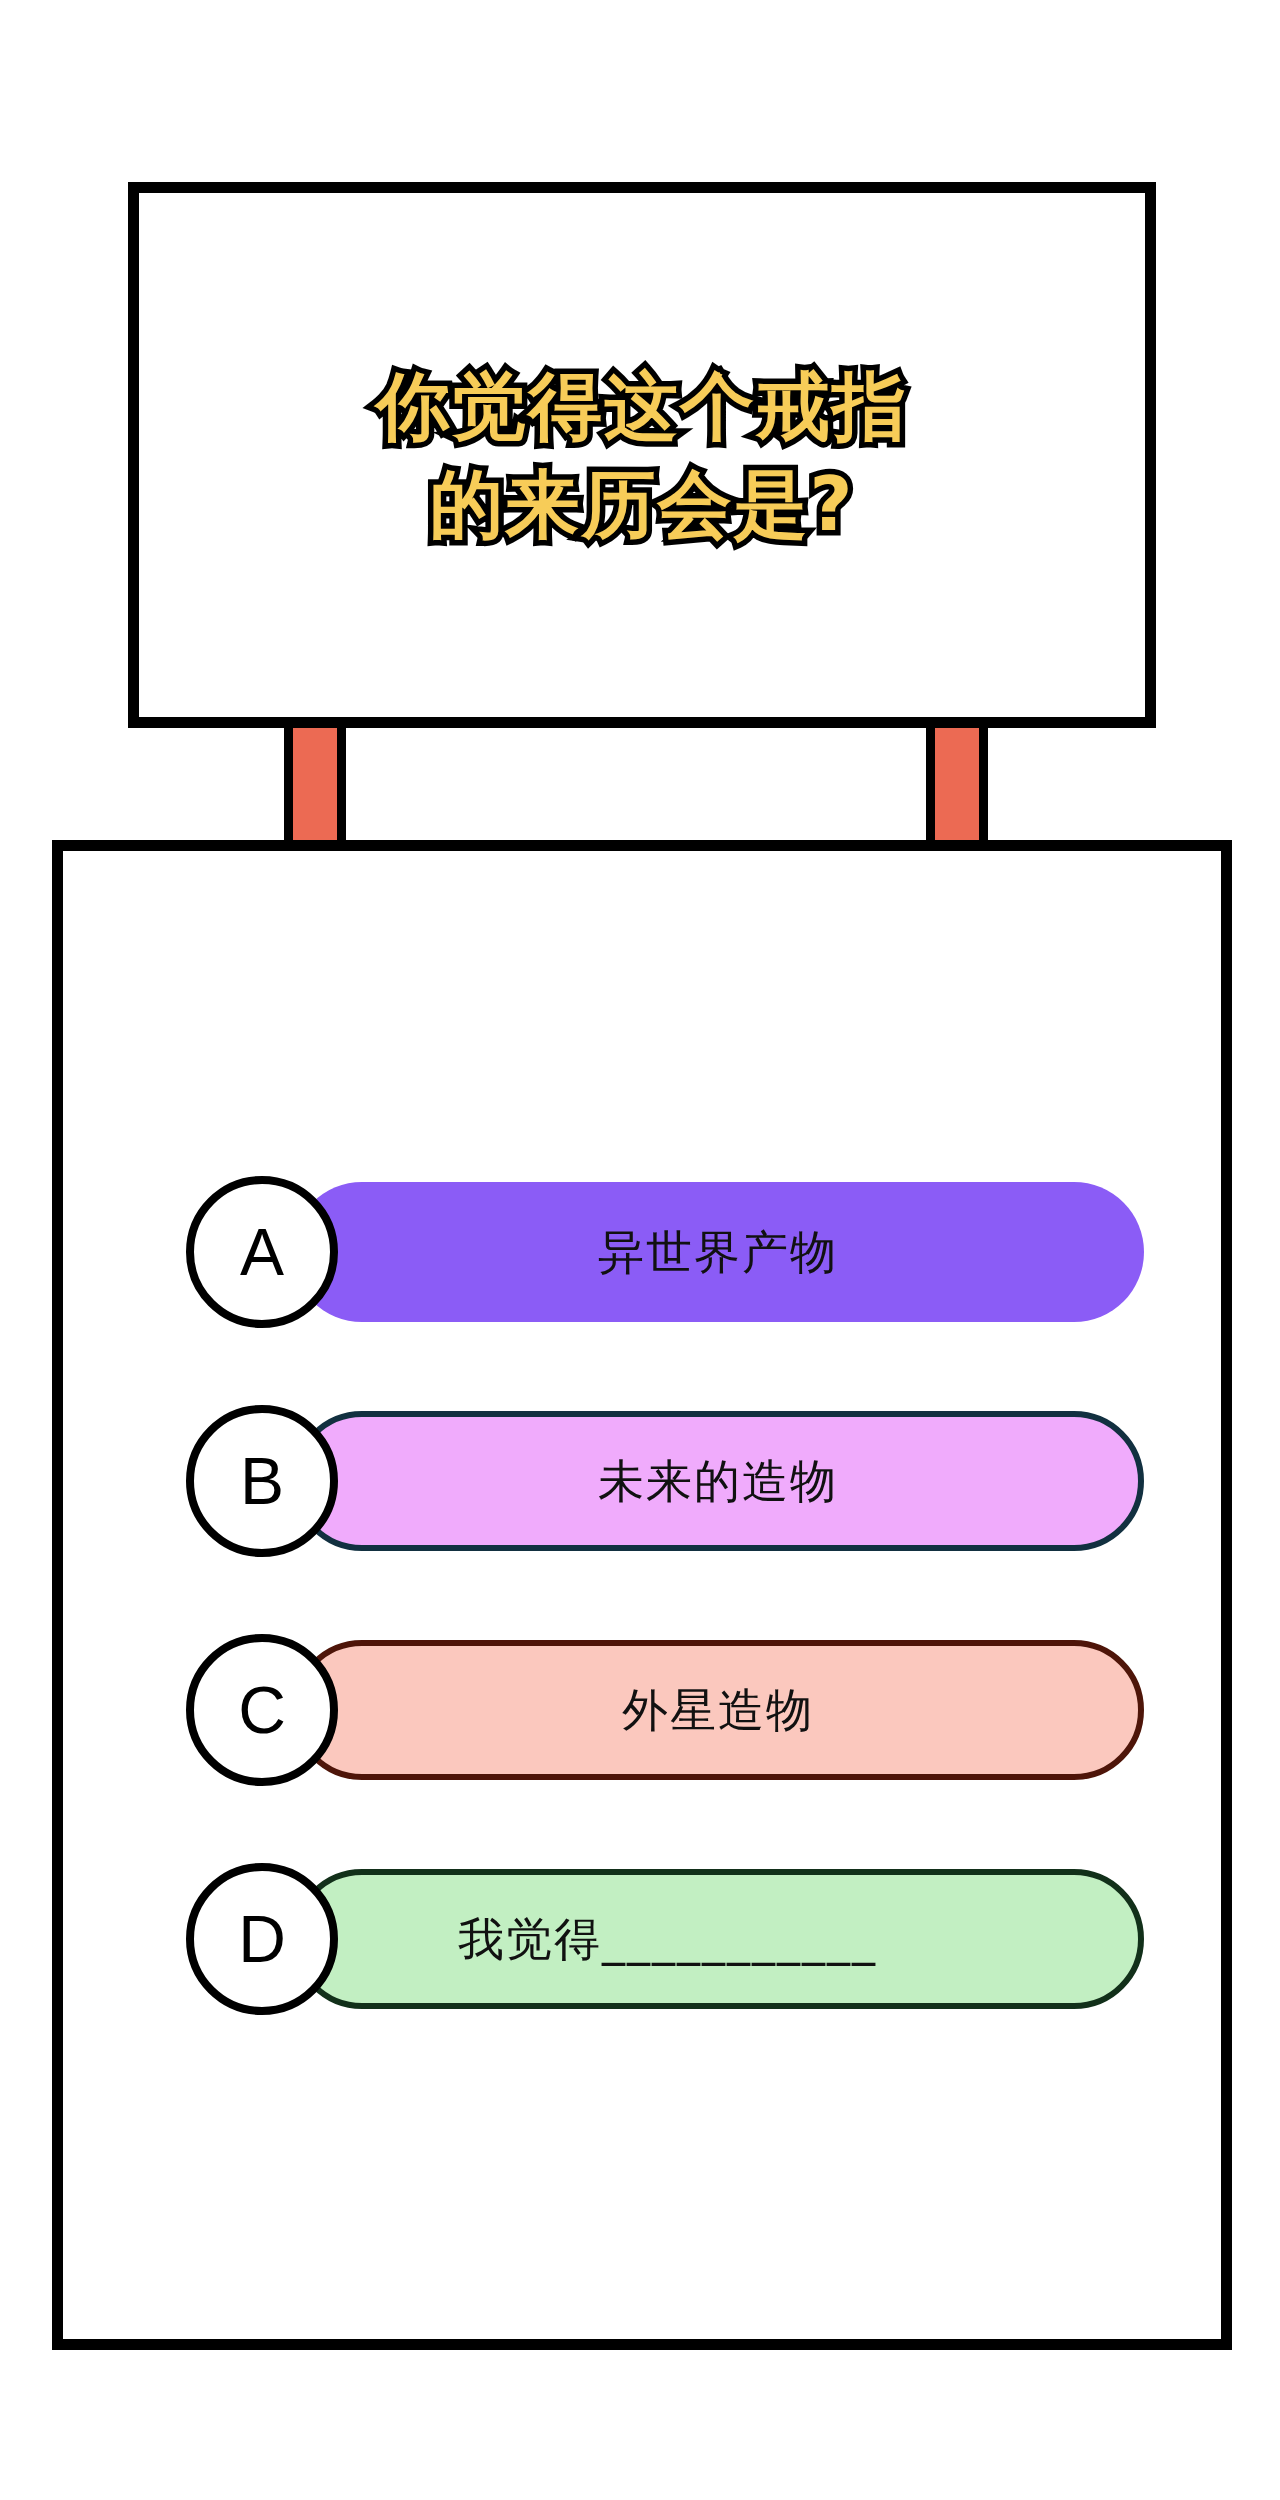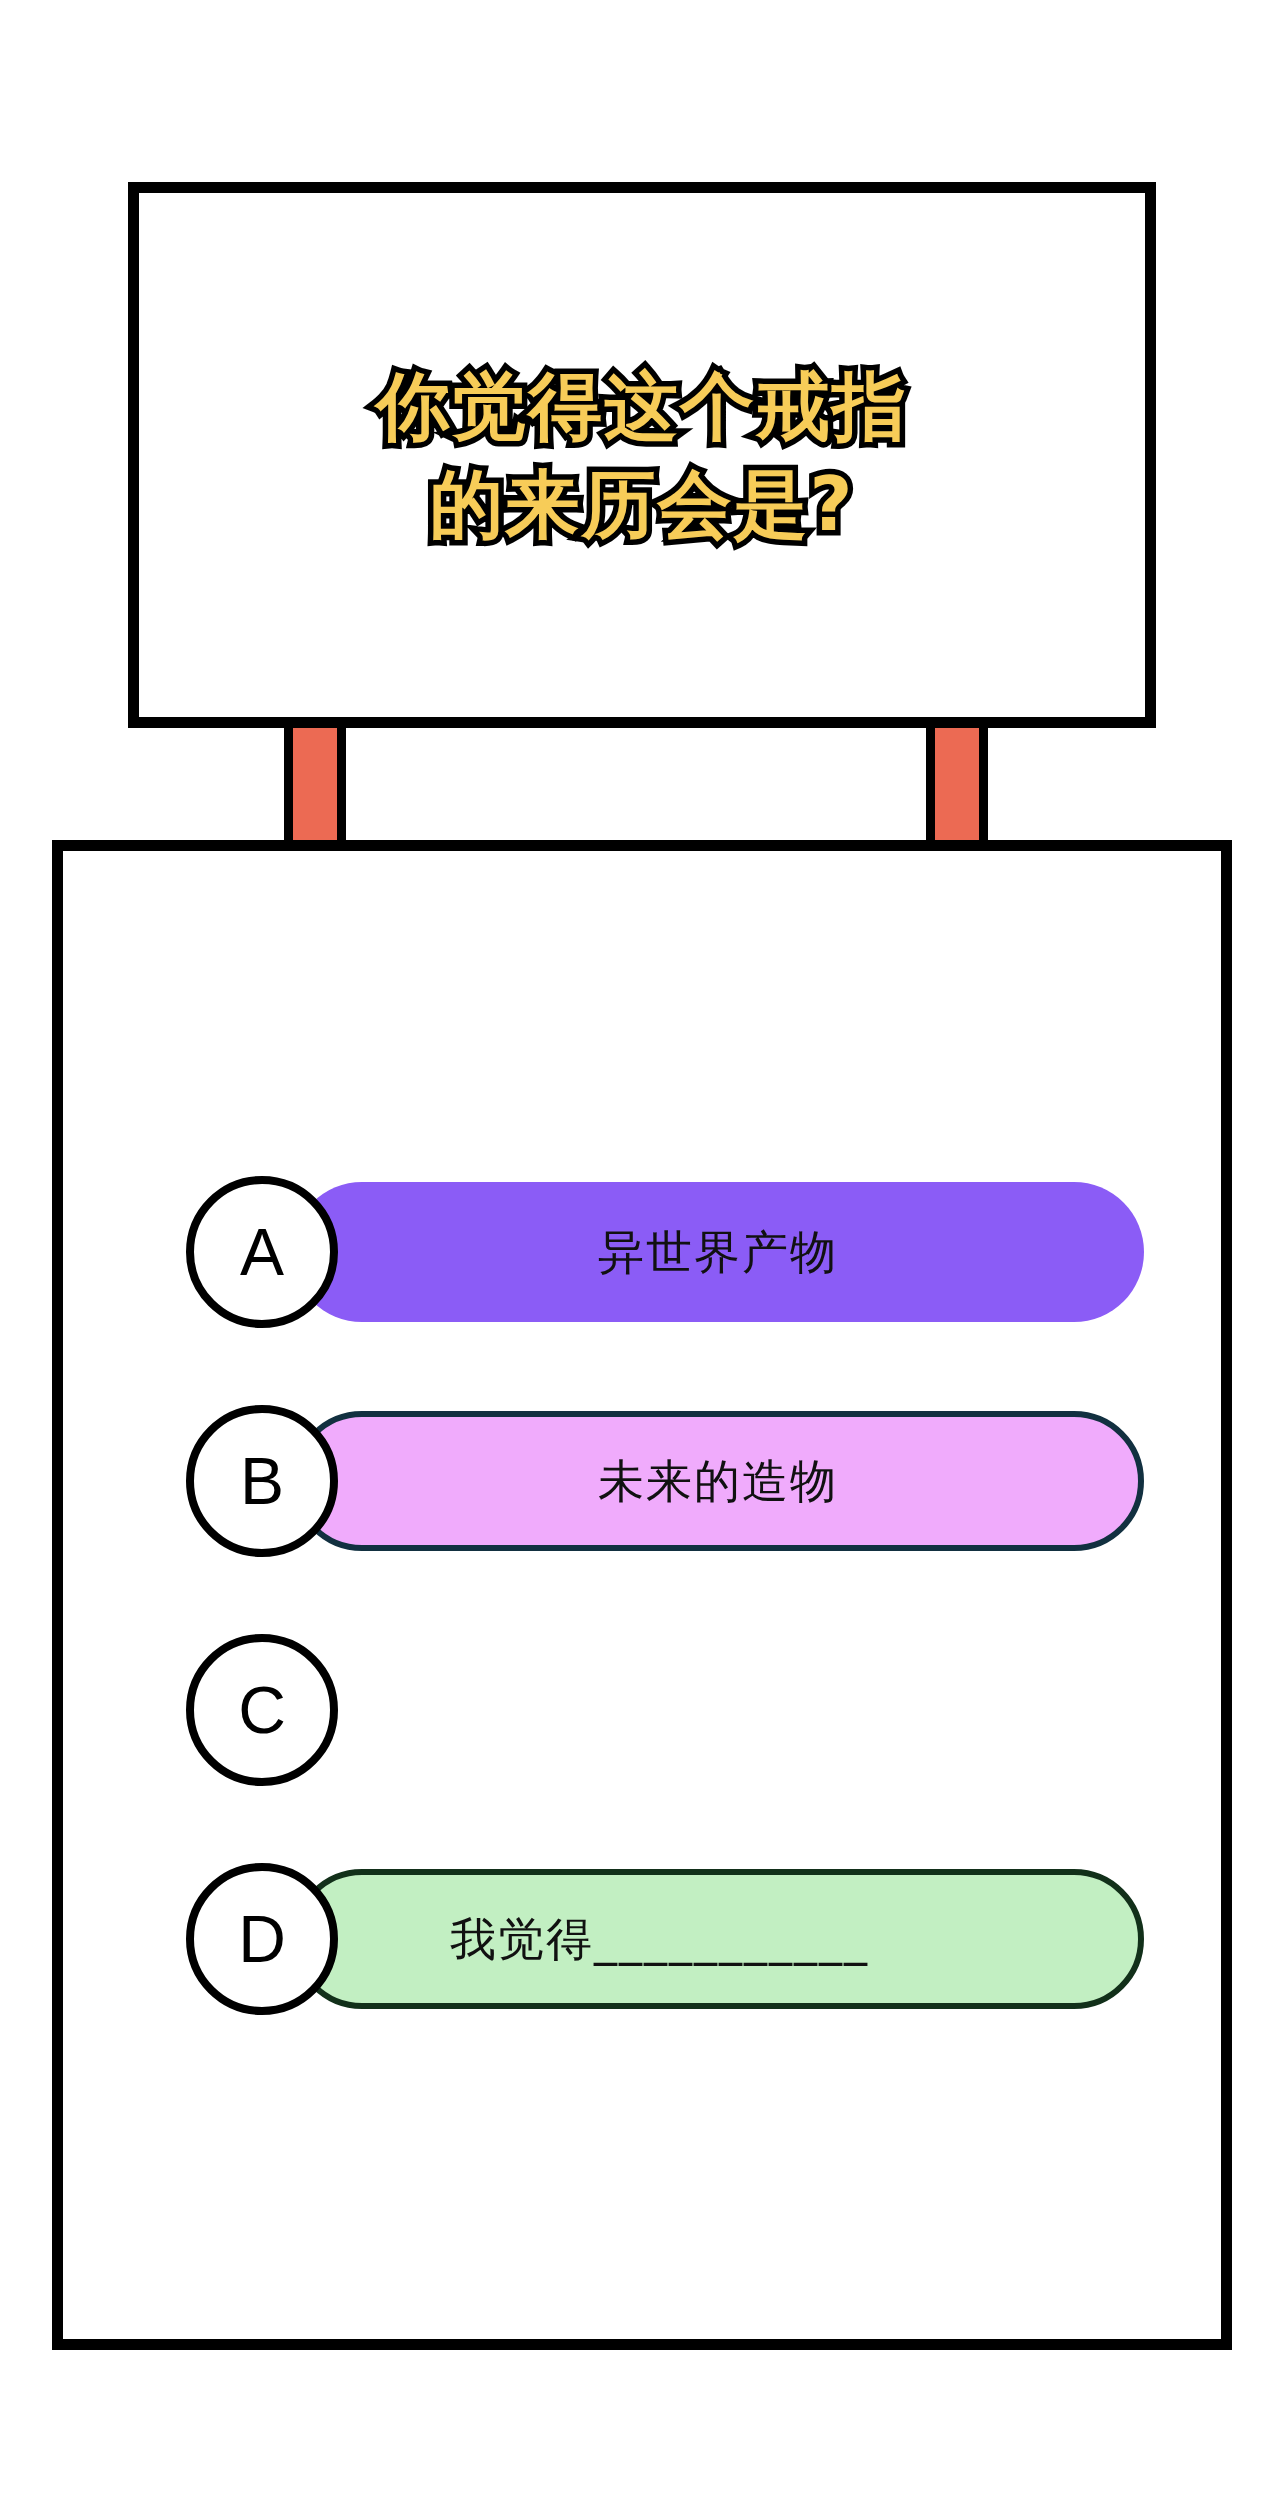--- a/index.html
+++ b/index.html
@@ -99,21 +99,21 @@
   .option-text{
     font-family:"DejaVu Sans","Liberation Sans",sans-serif;
     font-size:46px;
     color:#111111;
     letter-spacing:2px;
     white-space:nowrap;
     line-height:1;
   }
   .option-text.left-align{
     position:absolute;
-    left:152px;
+    left:160px;
     justify-content:flex-start;
   }
 
   .option-badge{
     position:absolute;
     left:0;top:0;
     width:152px;height:152px;
     border-radius:50%;
     background:#ffffff;
     border:8px solid #000000;
@@ -159,20 +159,23 @@
       <div class="option-row">
         <div class="option-pill has-border" style="background: #f0abfc; border-color: rgb(18, 48, 64);">
           <span class="option-text">未来的造物</span>
         </div>
         <div class="option-badge">
           <span class="option-letter">B</span>
         </div>
       </div>
 
       <div class="option-row">
+        <div class="option-pill has-border" style="background: rgb(251, 200, 190); border-color: rgb(78, 21, 9);">
+          <span class="option-text">外星造物</span>
+        </div>
         <div class="option-badge">
           <span class="option-letter">C</span>
         </div>
       </div>
 
       <div class="option-row">
         <div class="option-pill has-border" style="background: rgb(194, 239, 194); border-color: rgb(18, 48, 26);">
           <span class="option-text left-align">我觉得___________</span>
         </div>
         <div class="option-badge">

